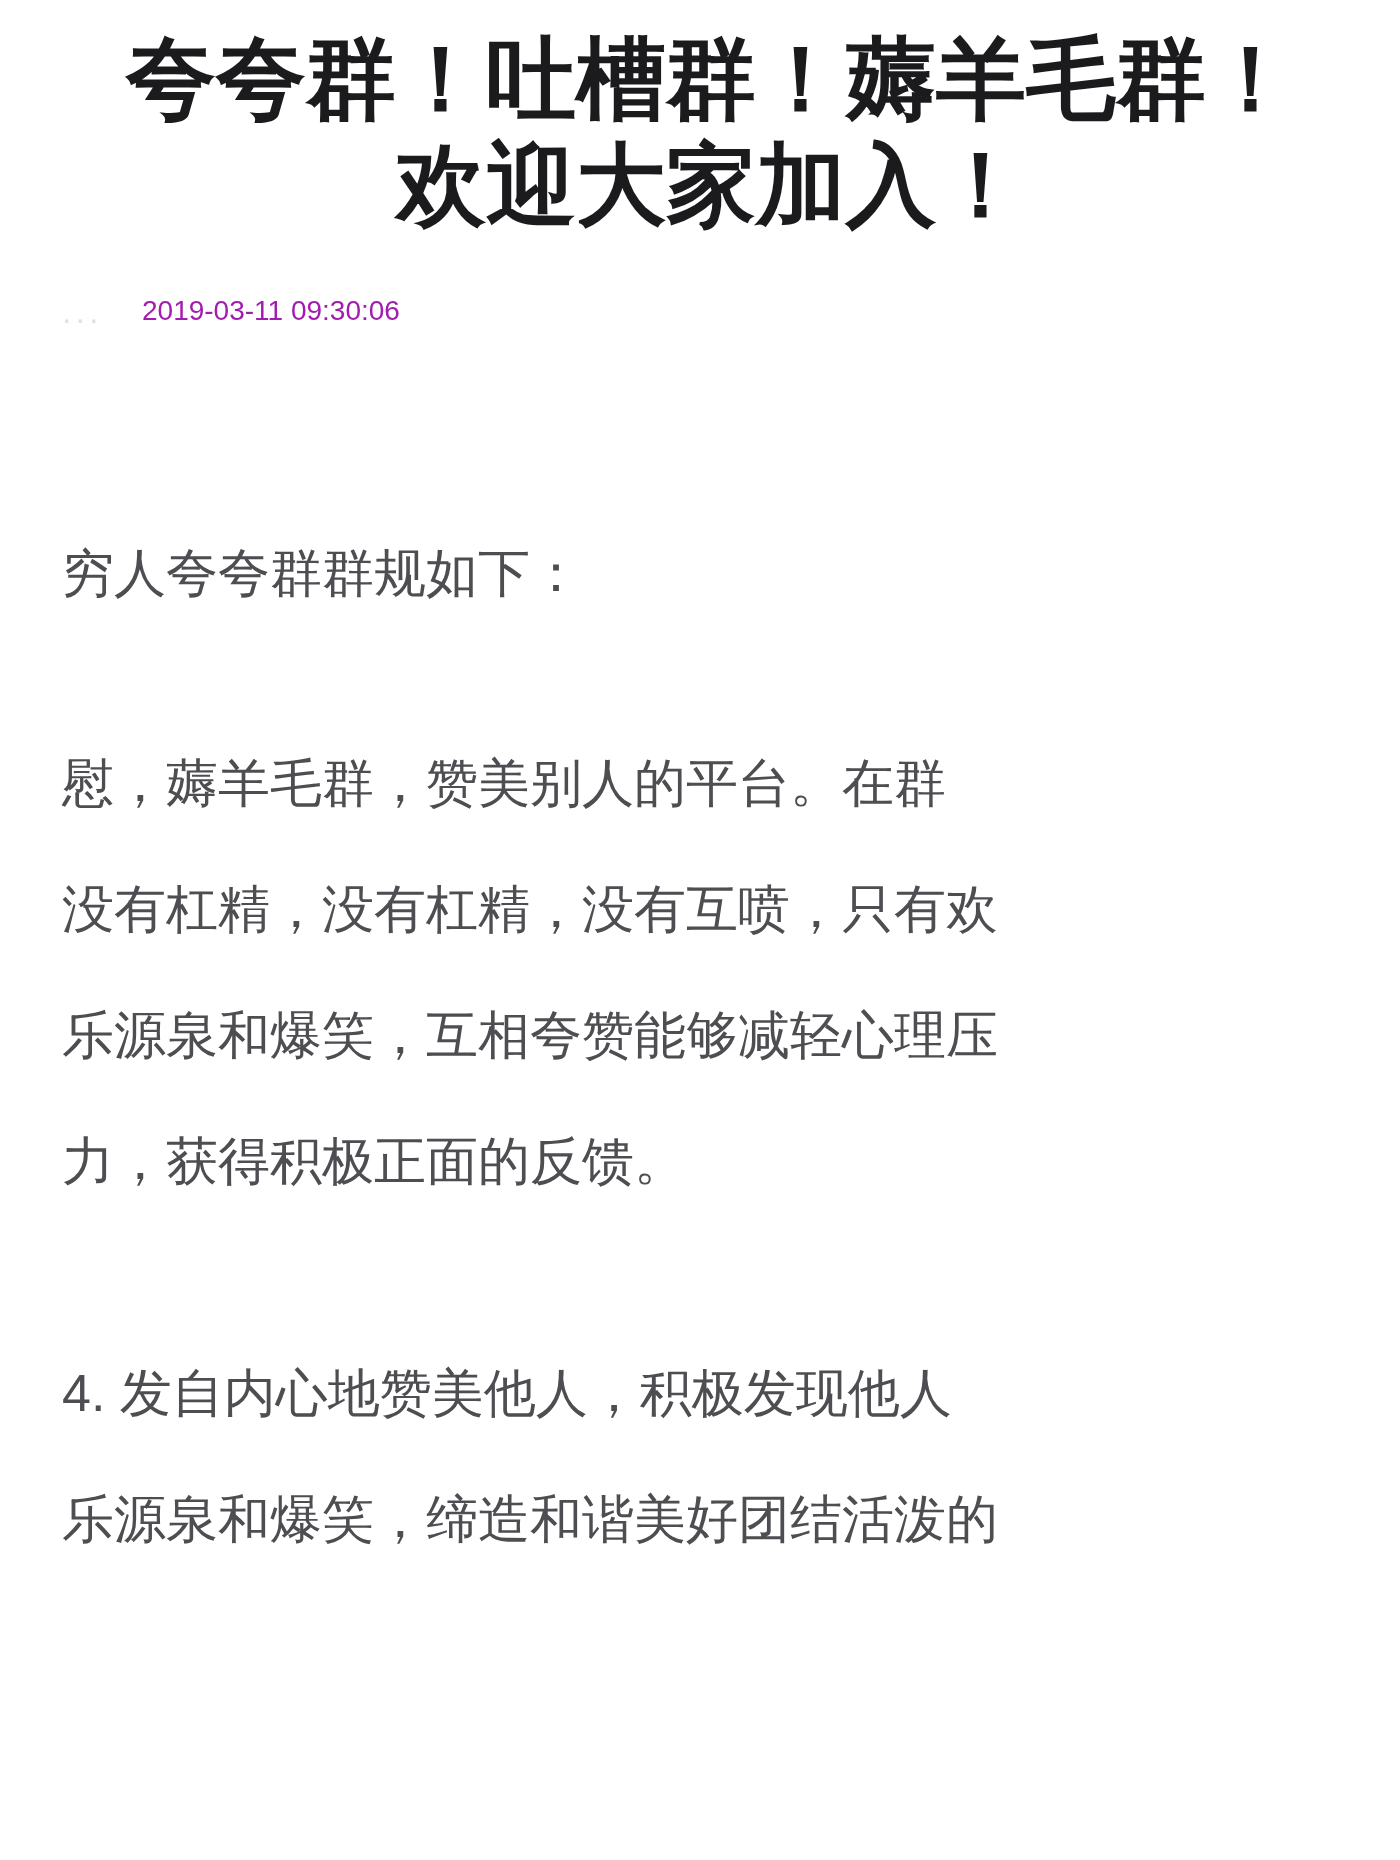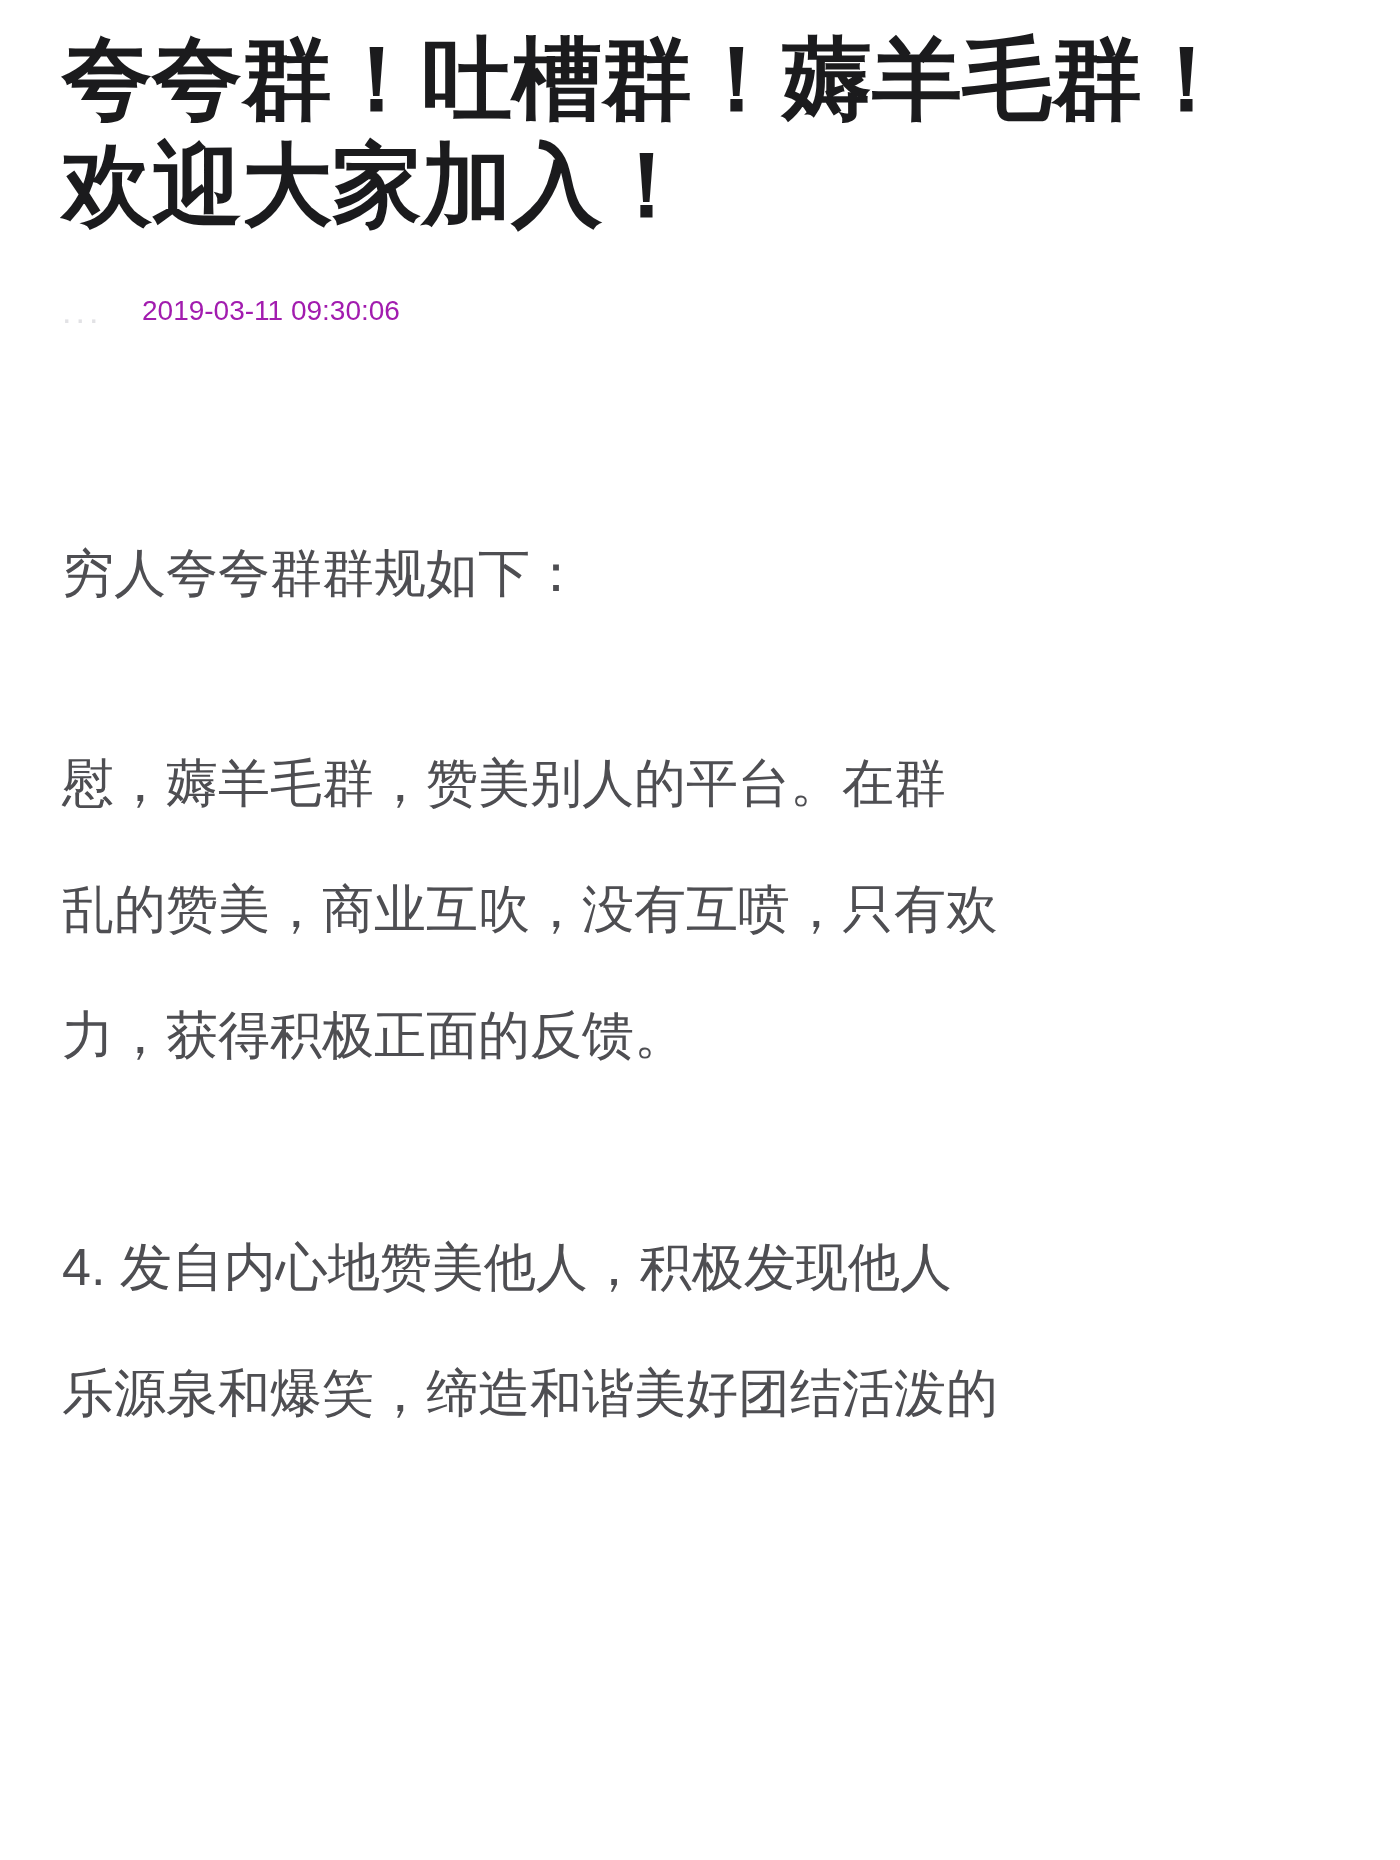--- a/index.html
+++ b/index.html
@@ -21,20 +21,21 @@
     margin: 0;
     color: #1b1b1d;
     font-size: 90px;
     font-weight: 700;
     line-height: 106px;
     letter-spacing: 0;
   }
   .title-line {
     display: block;
     white-space: nowrap;
+    text-align: center;
   }
   .meta {
     margin-top: 47px;
     height: 52px;
     display: flex;
     align-items: center;
   }
   .author-redacted {
     color: #e2e2e5;
     font-size: 34px;
@@ -80,21 +81,22 @@
     <span class="author-redacted">...</span>
     <span class="timestamp">2019-03-11 09:30:06</span>
   </div>
 
   <div class="body-text">
 
     <p class="line intro">穷人夸夸群群规如下：</p>
 
     <div class="para-desc">
       <p class="line">慰，薅羊毛群，赞美别人的平台。在群</p>
-      <p class="line">乱的赞美，商业互吹，没有互喷，只有欢</p>
+      <p class="line">没有杠精，没有杠精，没有互喷，只有欢</p>
+      <p class="line">乐源泉和爆笑，互相夸赞能够减轻心理压</p>
       <p class="line">力，获得积极正面的反馈。</p>
     </div>
 
     <div class="para-rule">
       <p class="line">4. 发自内心地赞美他人，积极发现他人</p>
       <p class="line">乐源泉和爆笑，缔造和谐美好团结活泼的</p>
     </div>
 
   </div>
 

